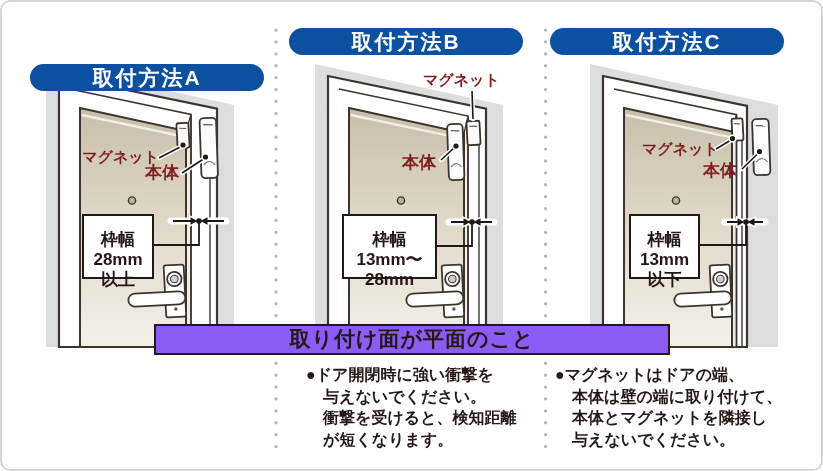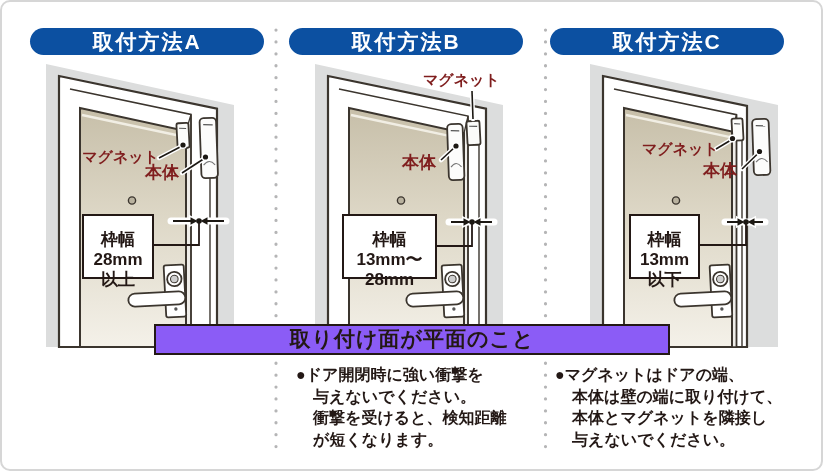--- a/index.html
+++ b/index.html
@@ -169,21 +169,21 @@
           <circle cx="200" cy="220" r="2.8" fill="#1c1813"></circle>
           <polyline stroke="#231815" stroke-width="1.8" points="200,222 200,243 154,243" fill="none"></polyline>
         </g>
       </g>
     <g id="gSep">
         <line x1="274" y1="28" x2="274" y2="452" stroke="#b5b5b6" stroke-width="3.2" stroke-linecap="round" stroke-dasharray="0.1 11.8"></line>
         <line x1="543.5" y1="28" x2="543.5" y2="452" stroke="#b5b5b6" stroke-width="3.2" stroke-linecap="round" stroke-dasharray="0.1 11.8"></line>
       </g>
   </svg>
 
-  <div class="pill" style="left: 28px; background: rgb(12, 80, 161);">取付方法A</div>
+  <div class="pill" style="left: 28px; background: rgb(12, 80, 161); margin-top: 36px;">取付方法A</div>
   <div class="pill" style="left: 287px; background: rgb(12, 80, 161);">取付方法B</div>
   <div class="pill" style="left: 548px; background: rgb(12, 80, 161);">取付方法C</div>
 
   <div class="devlabel" style="left:60px;top:147px;width:97px;text-align:right">マグネット</div>
   <div class="devlabel body" style="left:143px;top:162px">本体</div>
 
   <div class="devlabel" style="left:421px;top:70px;width:72px;text-align:center">マグネット</div>
   <div class="devlabel body" style="left:400px;top:152px">本体</div>
 
   <div class="devlabel" style="left:640px;top:139px;width:73px;text-align:right">マグネット</div>
@@ -200,21 +200,21 @@
     <div>28mm</div>
   </div>
   <div class="framebox" style="left:627px;width:71px">
     <div>枠幅</div>
     <div>13mm</div>
     <div>以下</div>
   </div>
 
   <div class="centernote">取り付け面が平面のこと</div>
 
-  <div class="note" style="left:294px;width:250px">
+  <div class="note" style="left:304px;width:250px">
     <div>●ドア開閉時に強い衝撃を</div>
     <div class="cont">与えないでください。</div>
     <div class="cont">衝撃を受けると、検知距離</div>
     <div class="cont">が短くなります。</div>
   </div>
   <div class="note" style="left:553px;width:262px">
     <div>●マグネットはドアの端、</div>
     <div class="cont">本体は壁の端に取り付けて、</div>
     <div class="cont">本体とマグネットを隣接し</div>
     <div class="cont">与えないでください。</div>

